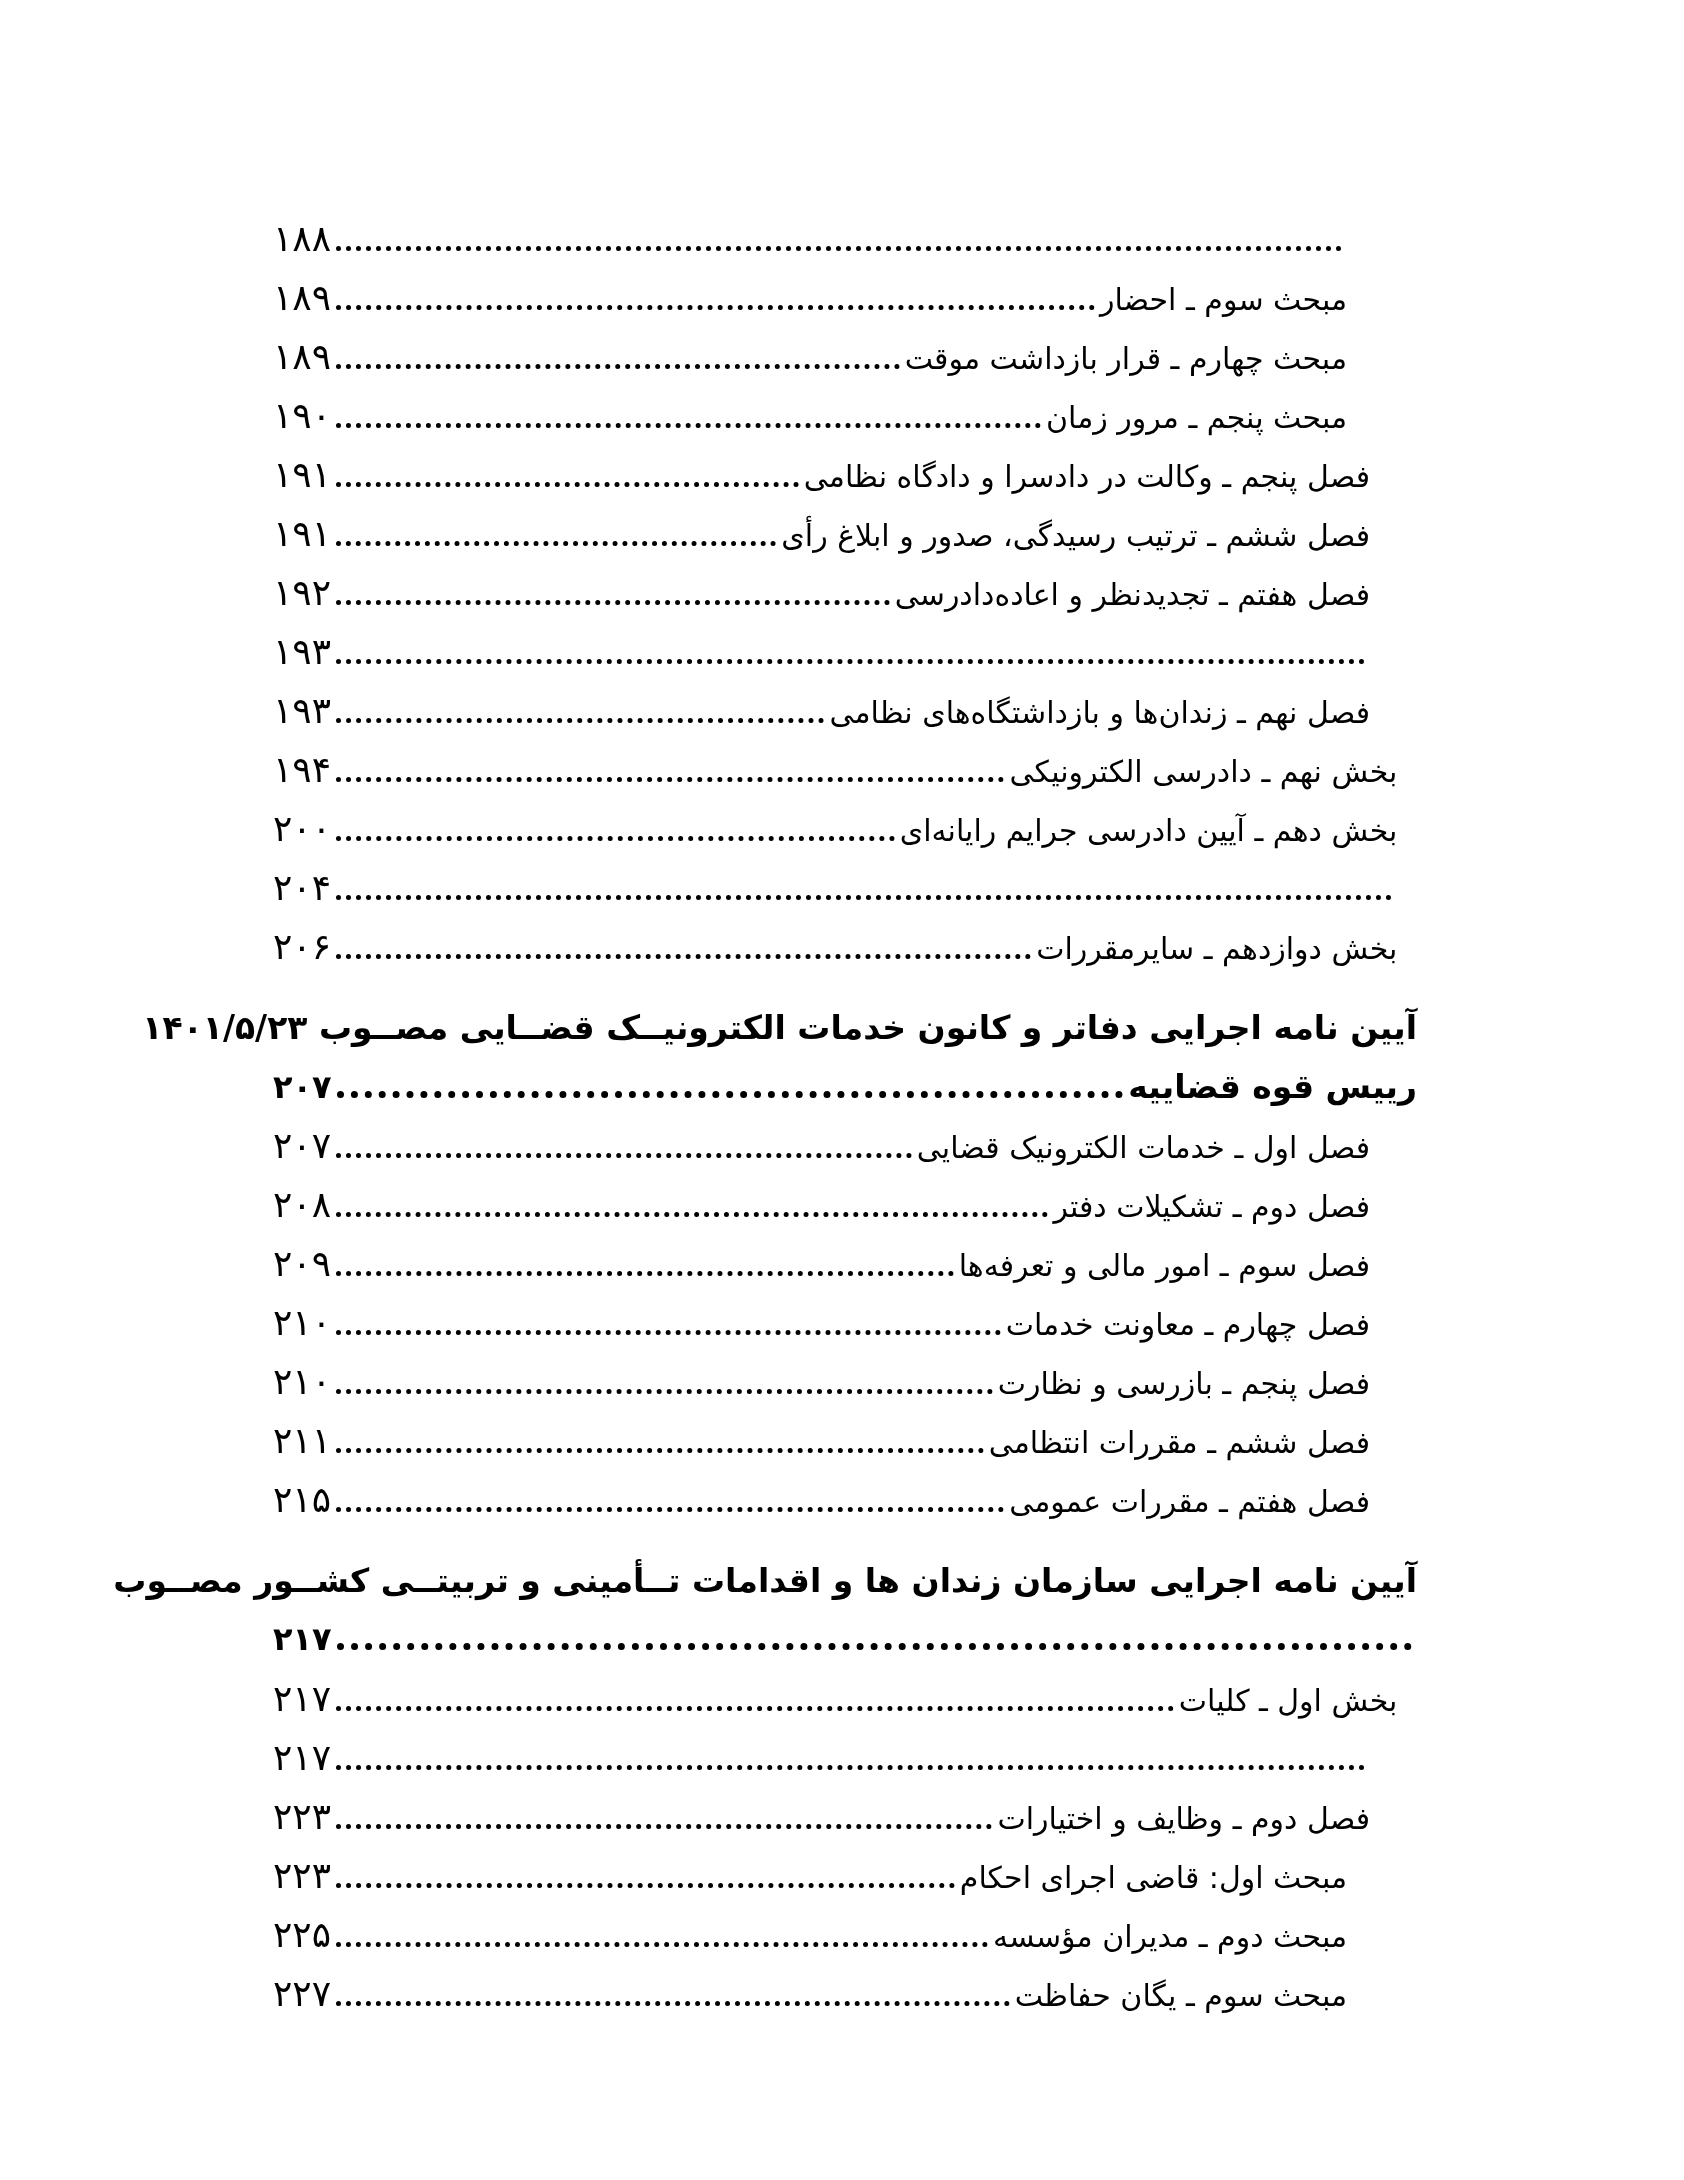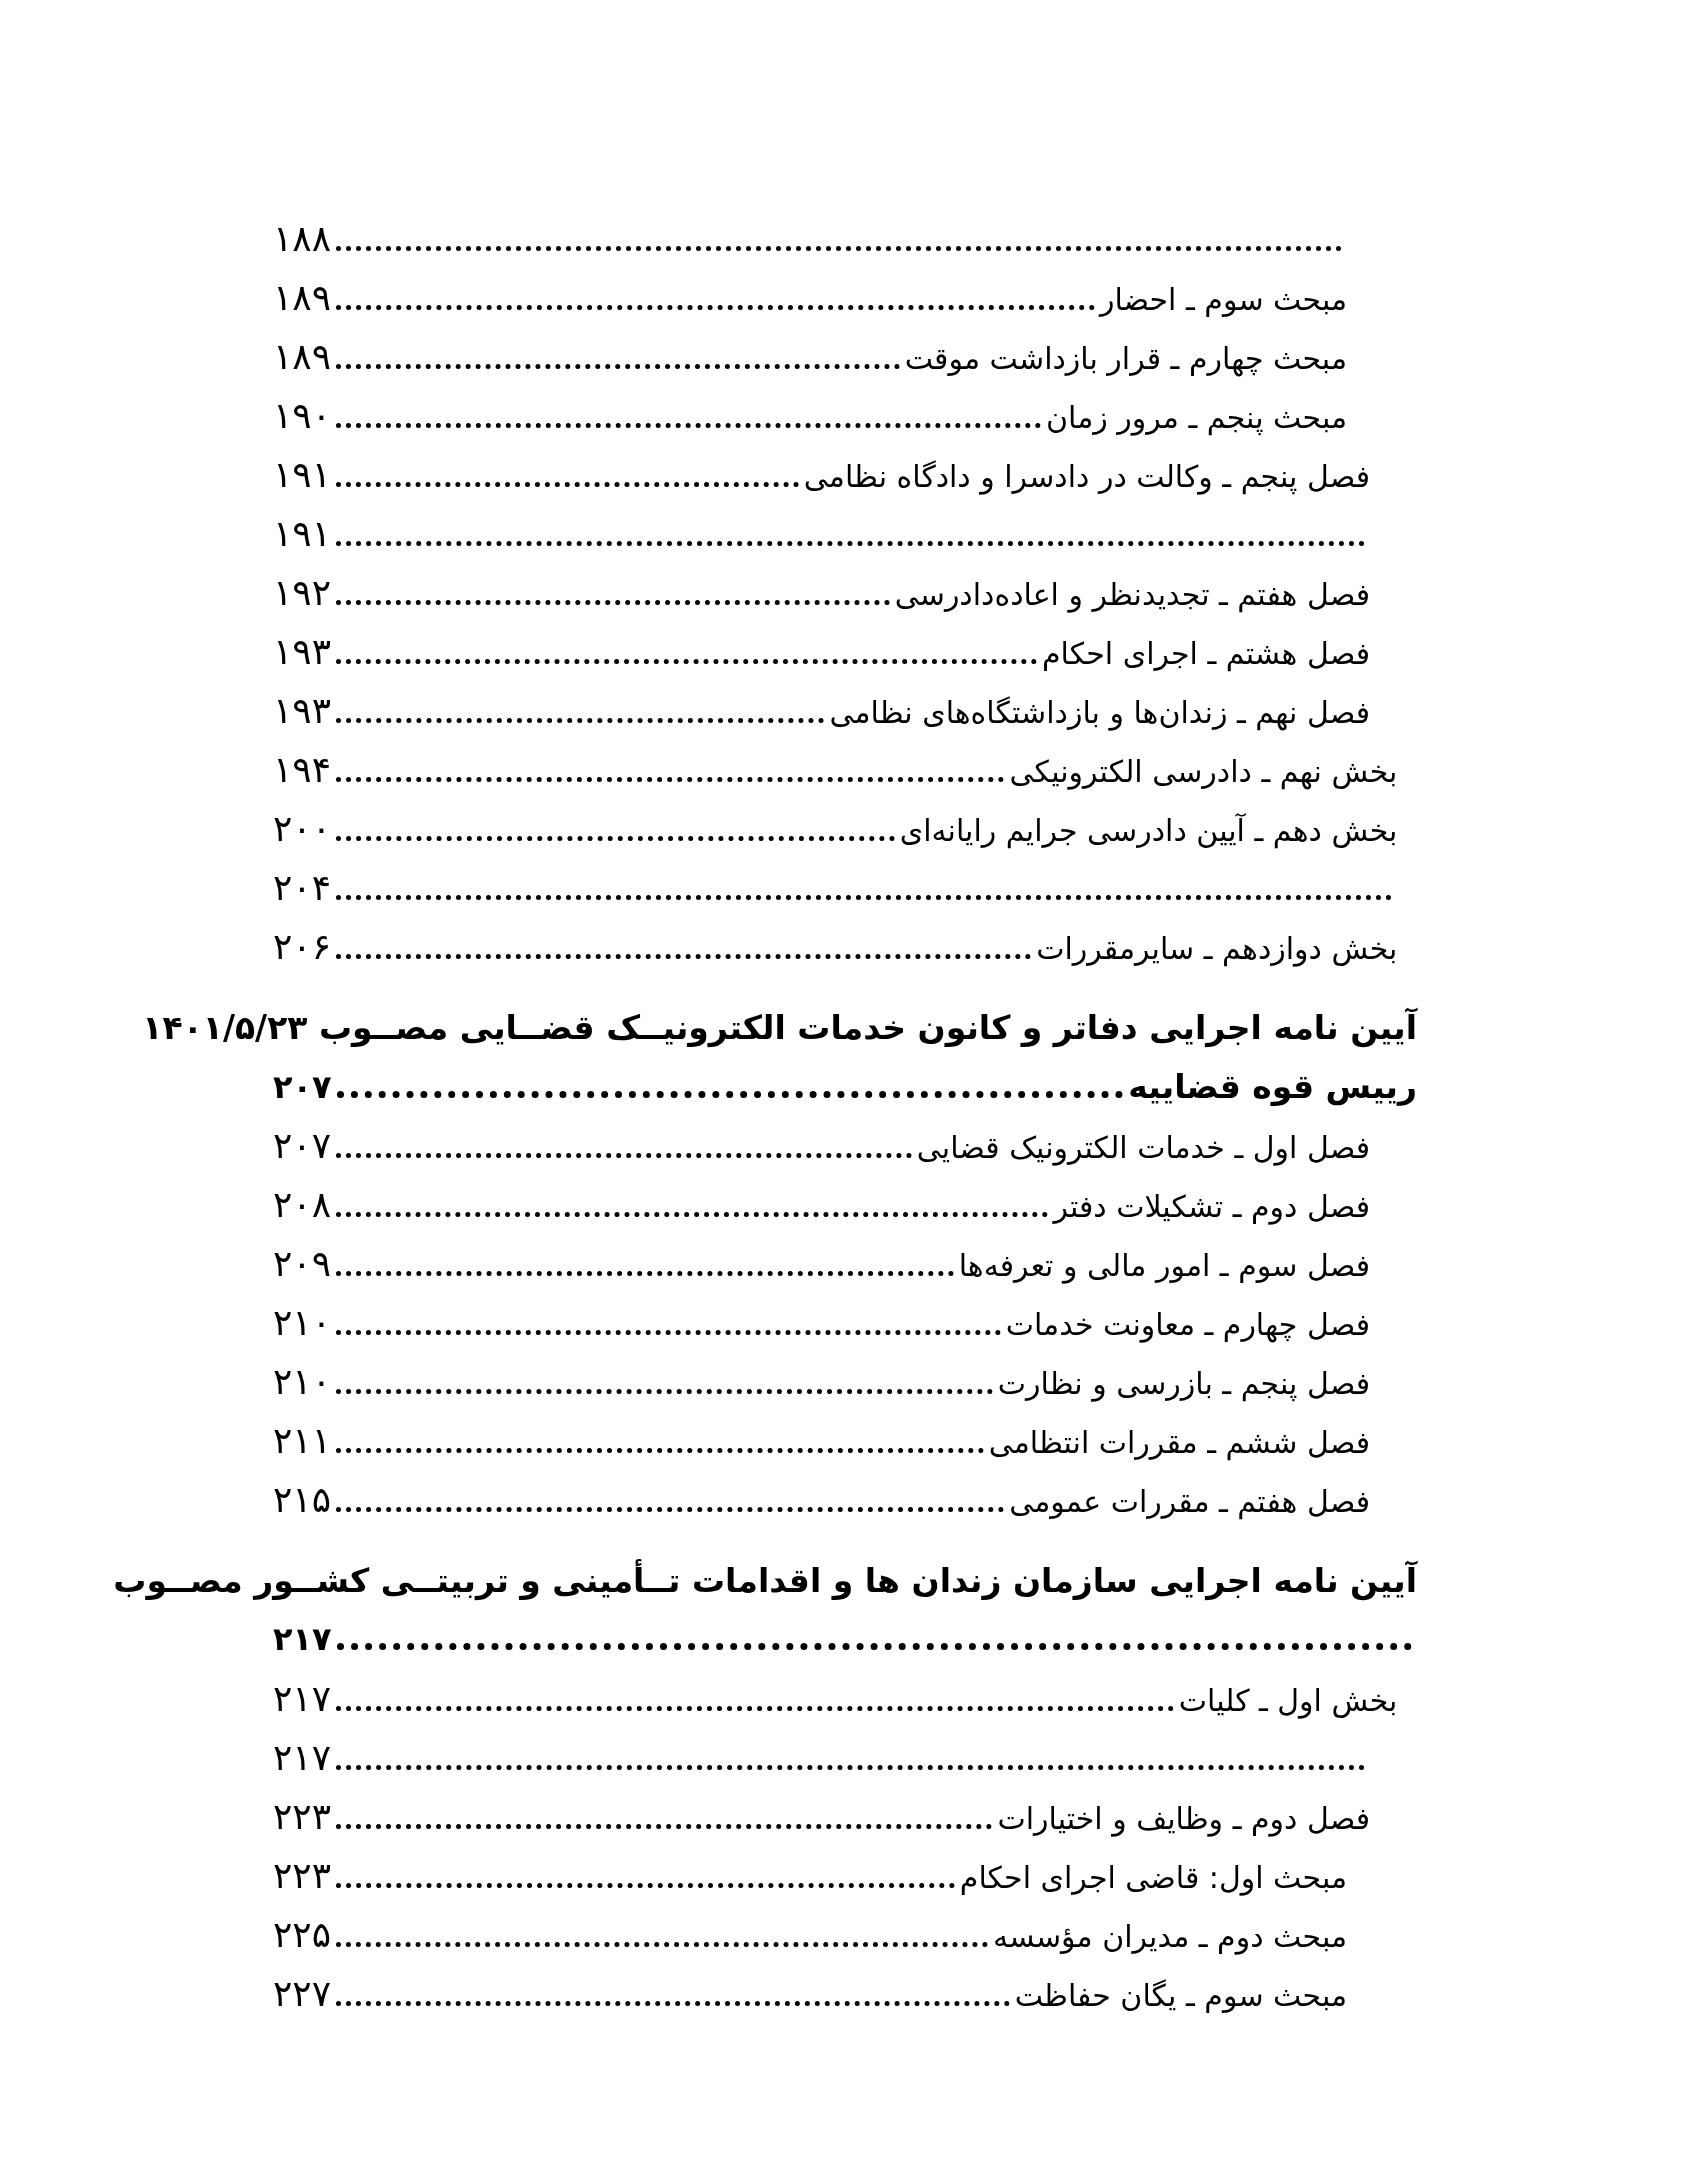--- a/index.html
+++ b/index.html
@@ -100,30 +100,30 @@
         <span class="label">مبحث پنجم ـ مرور زمان</span>
         <span class="dots"></span>
         <span class="num">۱۹۰</span>
       </div>
       <div class="row level-fasl">
         <span class="label">فصل پنجم ـ وکالت در دادسرا و دادگاه نظامی</span>
         <span class="dots"></span>
         <span class="num">۱۹۱</span>
       </div>
       <div class="row level-fasl">
+        <span class="label">فصل ششم ـ ترتیب رسیدگی، صدور و ابلاغ رأی</span>
         <span class="dots"></span>
         <span class="num">۱۹۱</span>
       </div>
       <div class="row level-fasl">
         <span class="label">فصل هفتم ـ تجدیدنظر و اعاده‌دادرسی</span>
         <span class="dots"></span>
         <span class="num">۱۹۲</span>
       </div>
       <div class="row level-fasl">
-        <span class="label">فصل هشتم ـ اجرای احکام</span>
         <span class="dots"></span>
         <span class="num">۱۹۳</span>
       </div>
       <div class="row level-fasl">
         <span class="label">فصل نهم ـ زندان‌ها و بازداشتگاه‌های نظامی</span>
         <span class="dots"></span>
         <span class="num">۱۹۳</span>
       </div>
       <div class="row level-bakhsh">
         <span class="label">بخش نهم ـ دادرسی الکترونیکی</span>

